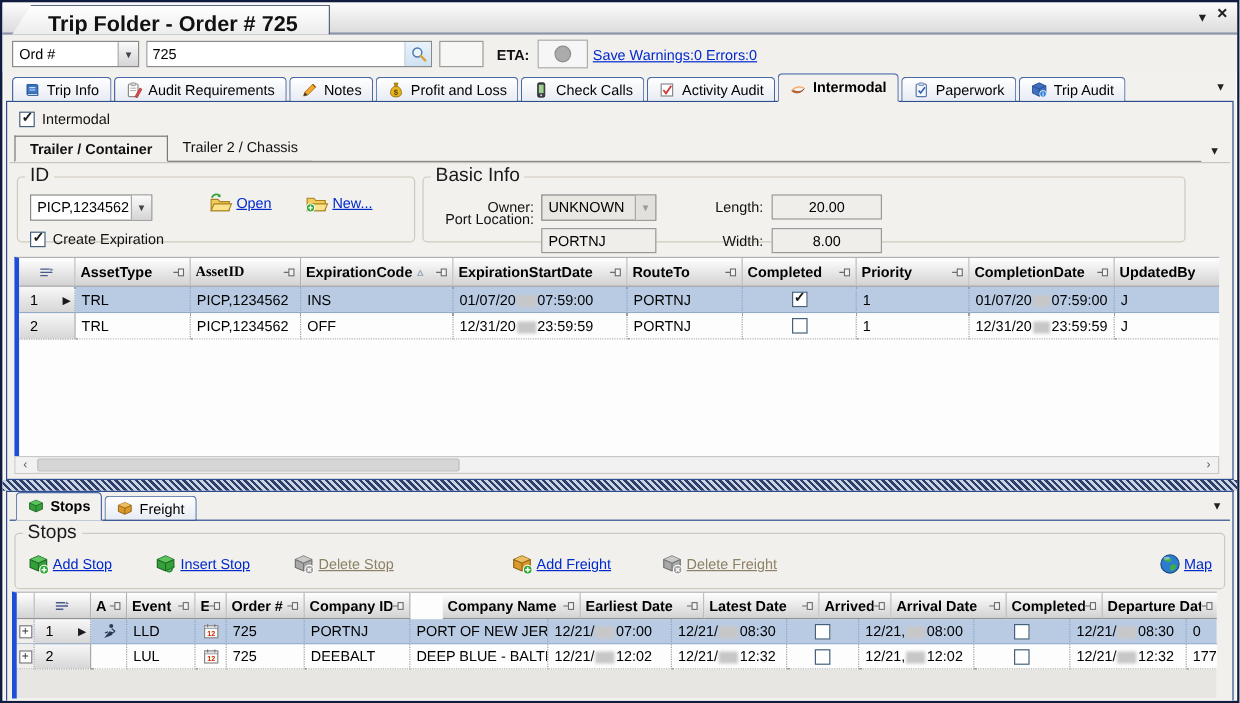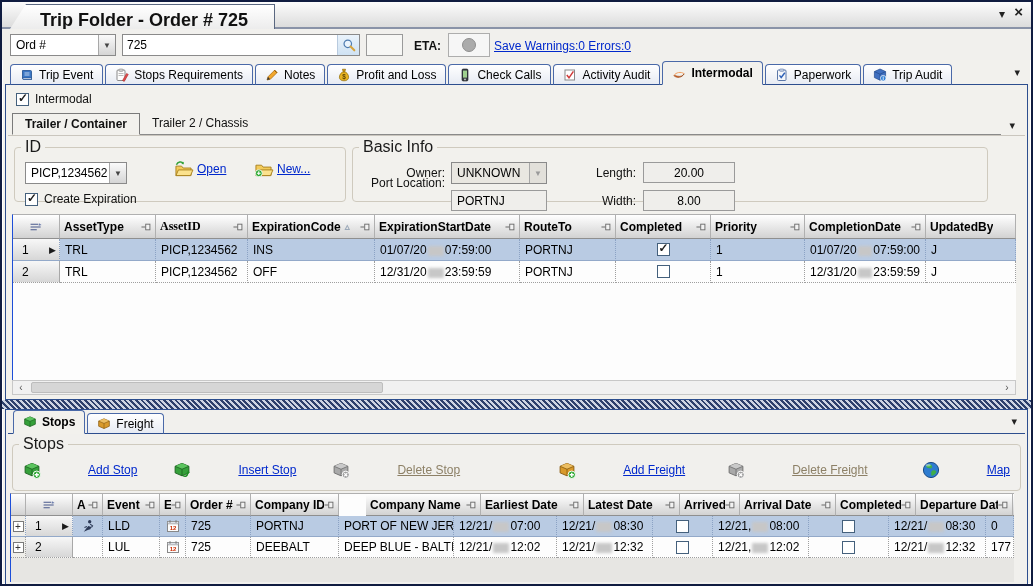--- a/index.html
+++ b/index.html
@@ -62,21 +62,21 @@
   .id-combo{position:absolute;left:10px;top:6px;width:102px;}
   .open-wrap{position:absolute;left:158px;top:4px;display:flex;align-items:center;}
   .new-wrap{position:absolute;left:238px;top:4px;display:flex;align-items:center;}
   .open-wrap .ico,.new-wrap .ico{margin-right:3px;}
   .ce-row{position:absolute;left:10px;top:36px;}
   .bi-label{position:absolute;font-size:12px;color:#111;text-align:right;width:90px;}
   .ifield{position:absolute;height:21px;background:#efeeeb;border:1px solid #9a9a9a;font-size:12px;display:flex;align-items:center;padding:0 5px;}
   .ifield.num{justify-content:center;}
 
   
-  .grid{position:absolute;display:flex;flex-direction:column;overflow:hidden;border-left:1px solid #1d4ed8;border-top:1px solid #b0b0b0;background:#fdfdfd;}
+  .grid{position:absolute;display:flex;flex-direction:column;overflow:hidden;border-left:4px solid #1d4ed8;border-top:1px solid #b0b0b0;background:#fdfdfd;}
   .grid-top{left:4px;top:78px;width:1004px;bottom:17px;}
   .g-hdr{display:flex;flex:none;}
   .g-hcell{flex:none;display:flex;align-items:center;padding:0 4px;font-size:12px;font-weight:bold;color:#000;
     background:linear-gradient(#ffffff,#d2d2d2);border-right:1px solid #b0b0b0;border-bottom:1px solid #8f8f8f;overflow:hidden;white-space:nowrap;}
   .g-hlabel{overflow:hidden;white-space:nowrap;}
   .g-hcell .pin{margin-left:auto;flex:none;}
   .sort{color:#9aa8b8;font-size:10px;margin-left:4px;}
   .g-row{display:flex;flex:none;background:#fdfdfd;}
   .g-row.sel{background:#b9cbe3;}
   .g-cell{flex:none;font-size:12px;color:#000;display:flex;align-items:center;padding:0 5px;white-space:nowrap;overflow:hidden;
@@ -102,21 +102,21 @@
   .hs-thumb{width:352px;height:11px;background:#d6d6d6;border:1px solid #bdbdbd;border-radius:2px;margin-left:2px;cursor:grab;}
 
   
   .splitter{position:absolute;left:0;top:398px;right:0;height:9px;background:repeating-linear-gradient(45deg,#2c3f6b 0 2px,#ccd3e2 2px 4px);cursor:row-resize;}
 
   
   .bottom-pane{position:absolute;left:3px;top:407px;right:3px;bottom:0;background:#f1f0ed;border:1px solid #2d4e8e;border-bottom:none;}
   .tabstrip.small{left:2px;top:0;right:2px;height:24px;position:absolute;}
   .stops-group{left:6px;top:25px;right:6px;height:56px;}
   .stops-toolbar{display:flex;align-items:center;height:34px;padding:0 10px;}
-  .tool-link{display:flex;align-items:center;cursor:pointer;flex:none;gap:44px;}
+  .tool-link{display:flex;align-items:center;cursor:pointer;flex:none;}
   .tool-link .ico{margin-right:3px;}
   .tool-link:nth-child(2){margin-left:36px;}
   .tool-link:nth-child(3){margin-left:36px;}
   .tool-link:nth-child(4){margin-left:98px;}
   .tool-link:nth-child(5){margin-left:42px;}
   .tool-link.map{margin-left:auto;}
 
   .ico{display:inline-flex;align-items:center;justify-content:center;flex:none;}
   .ico svg{display:block;}
   .ico.t13 svg{width:14px;height:14px;}
@@ -164,32 +164,32 @@
   <div class="tabstrip main" id="main-tabs">
 
   <div class="tab">
         <span class="ico t13">
           <svg viewBox="0 0 14 14">
             <path d="M2.5 2.5h8a1 1 0 0 1 1 1v8h-7.5a1.5 1.5 0 0 1-1.5-1.5z" fill="#3a76c4" stroke="#1d4e8f" stroke-width=".8"></path>
             <path d="M2.5 10a1.6 1.6 0 0 0 1.6 1.5h7.4V10z" fill="#fff" stroke="#1d4e8f" stroke-width=".7"></path>
             <path d="M4.5 5h5M4.5 7h5" stroke="#cfe0f4" stroke-width=".9"></path>
           </svg>
         </span>
-        <span>Trip Event</span>
+        <span>Trip Info</span>
       </div>
       <div class="tab">
         <span class="ico t13">
           <svg viewBox="0 0 14 14">
             <rect x="2" y="2" width="8" height="10.5" rx="1" fill="#fdfdfd" stroke="#8a8a8a"></rect>
             <rect x="4" y="1" width="4" height="2.4" rx=".8" fill="#d2d2d2" stroke="#8a8a8a" stroke-width=".6"></rect>
             <path d="M3.5 5.5h5M3.5 7.5h5" stroke="#a8a8a8" stroke-width=".8"></path>
             <path d="M7.5 12.5 11.6 5.4l1.7 1-4.1 7.1z" fill="#e14b4b" stroke="#a02020" stroke-width=".5"></path>
           </svg>
         </span>
-        <span>Stops Requirements</span>
+        <span>Audit Requirements</span>
       </div>
       <div class="tab">
         <span class="ico t13">
           <svg viewBox="0 0 14 14">
             <path d="M2 12l1-3.2L9.8 2l2.4 2.4L5.4 11.2z" fill="#f2a72e" stroke="#a96c0e" stroke-width=".7"></path>
             <path d="M9.4 2.4l2.4 2.4" stroke="#7a4a00" stroke-width=".8"></path>
             <path d="M2 12l1-3.2 2.2 2.4z" fill="#3a3a3a"></path>
           </svg>
         </span>
         <span>Notes</span>

